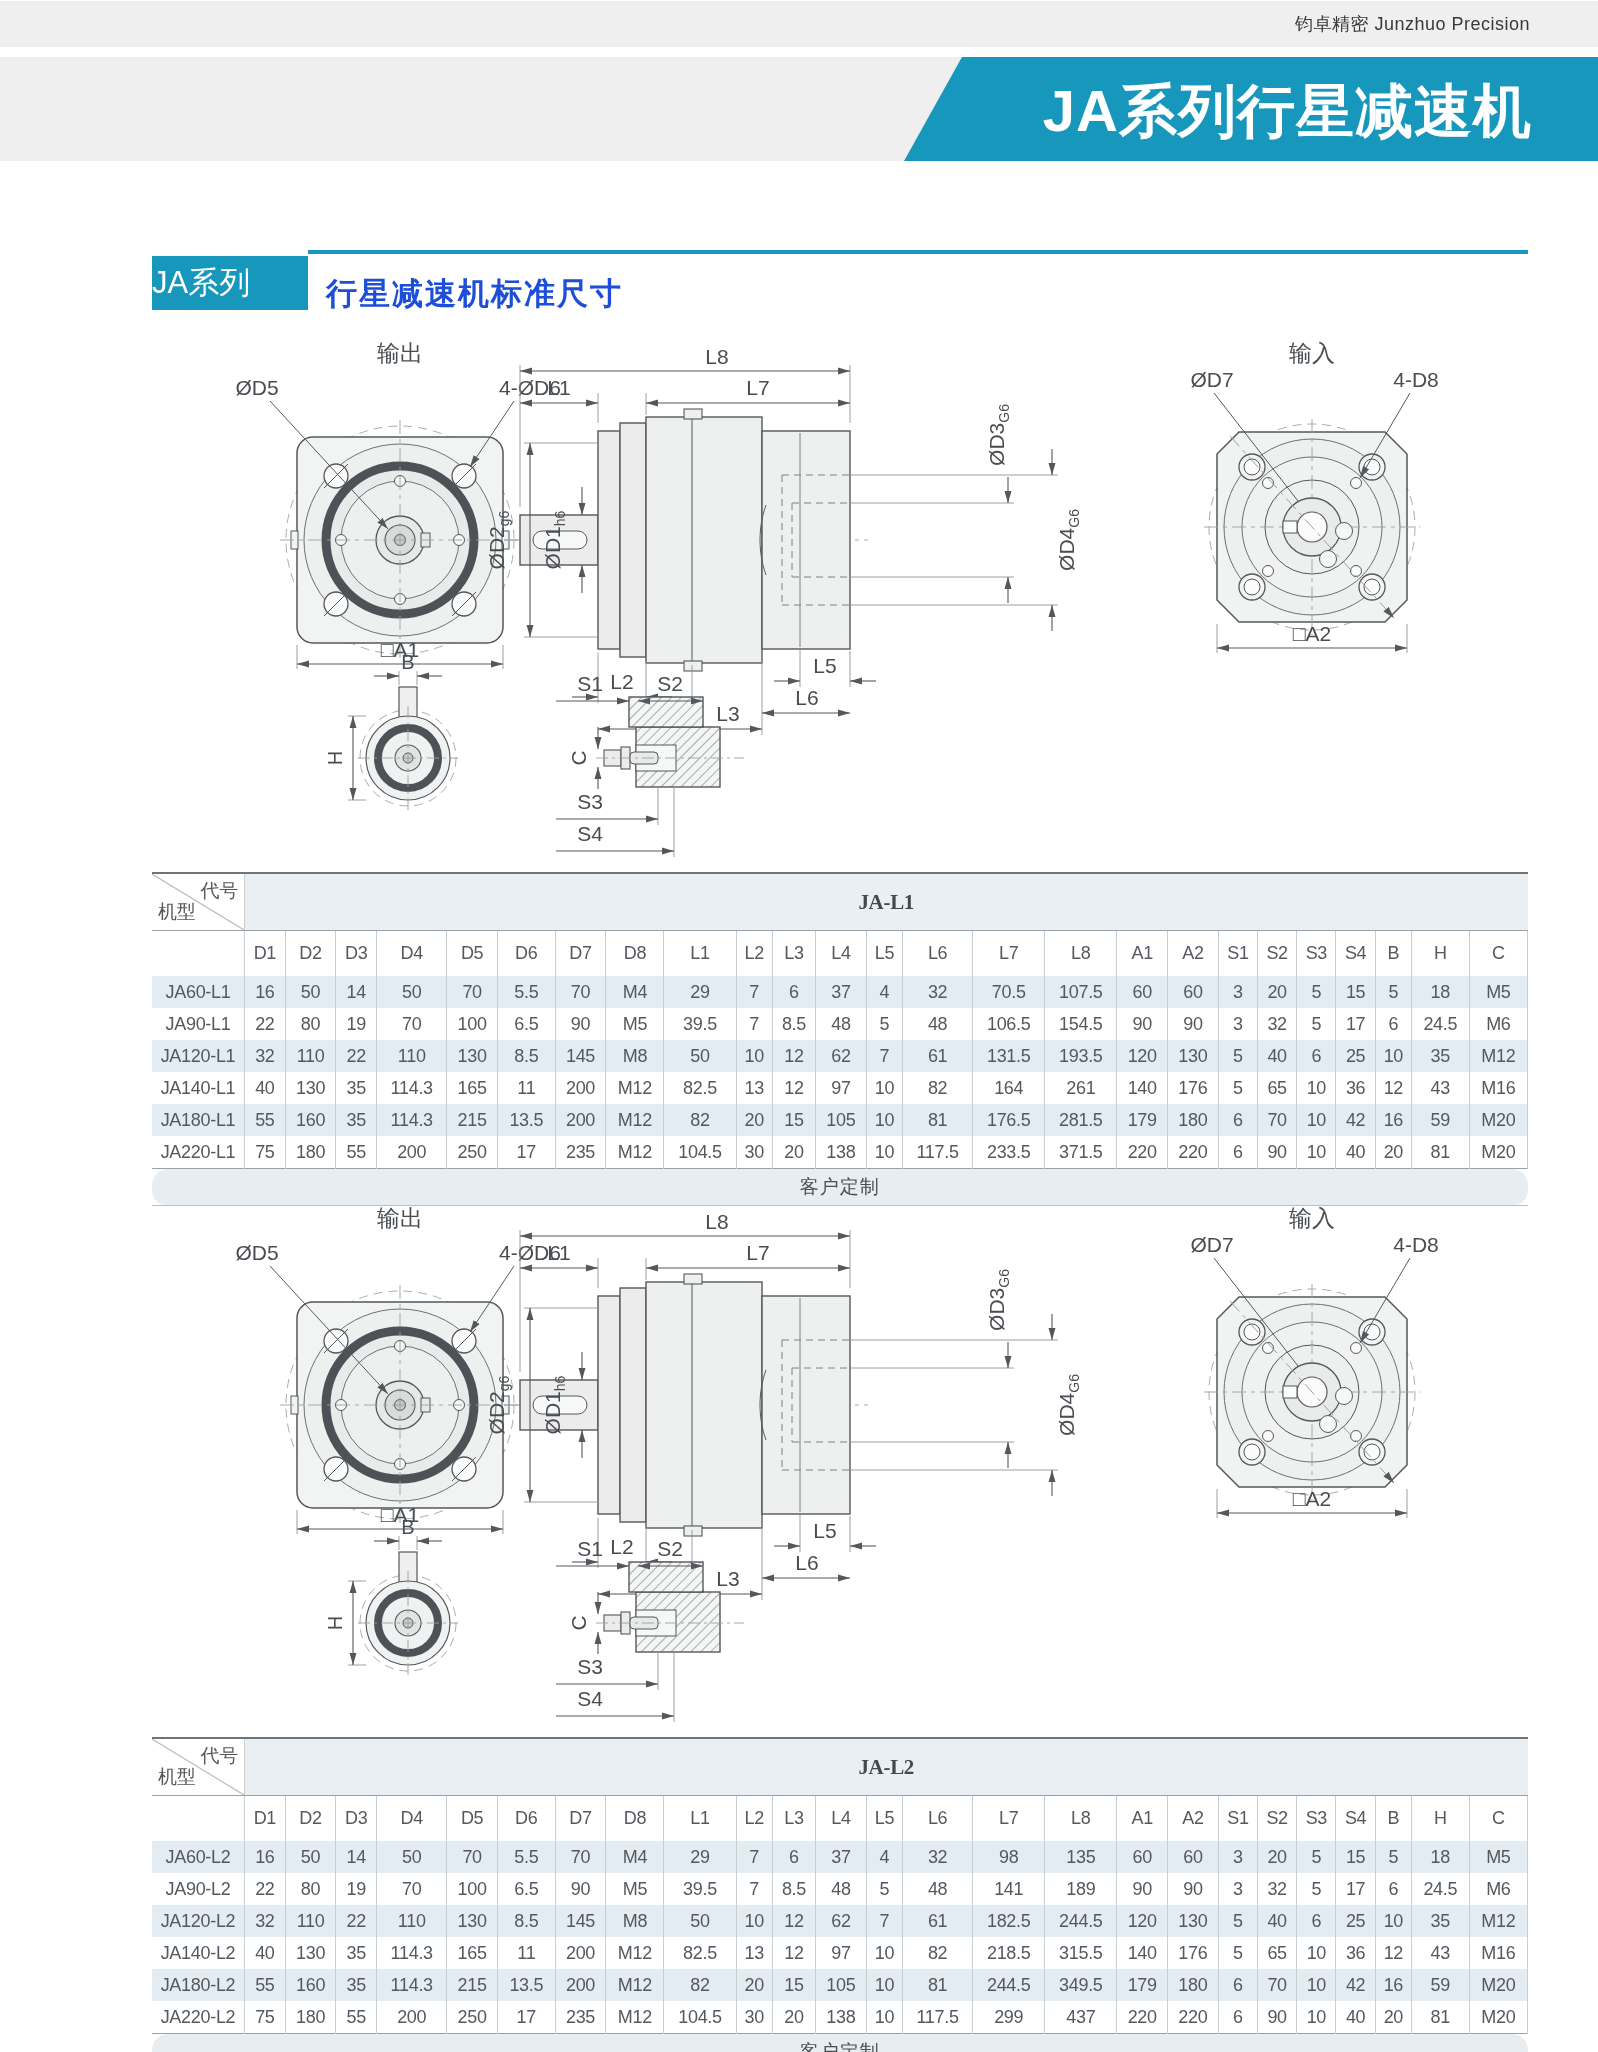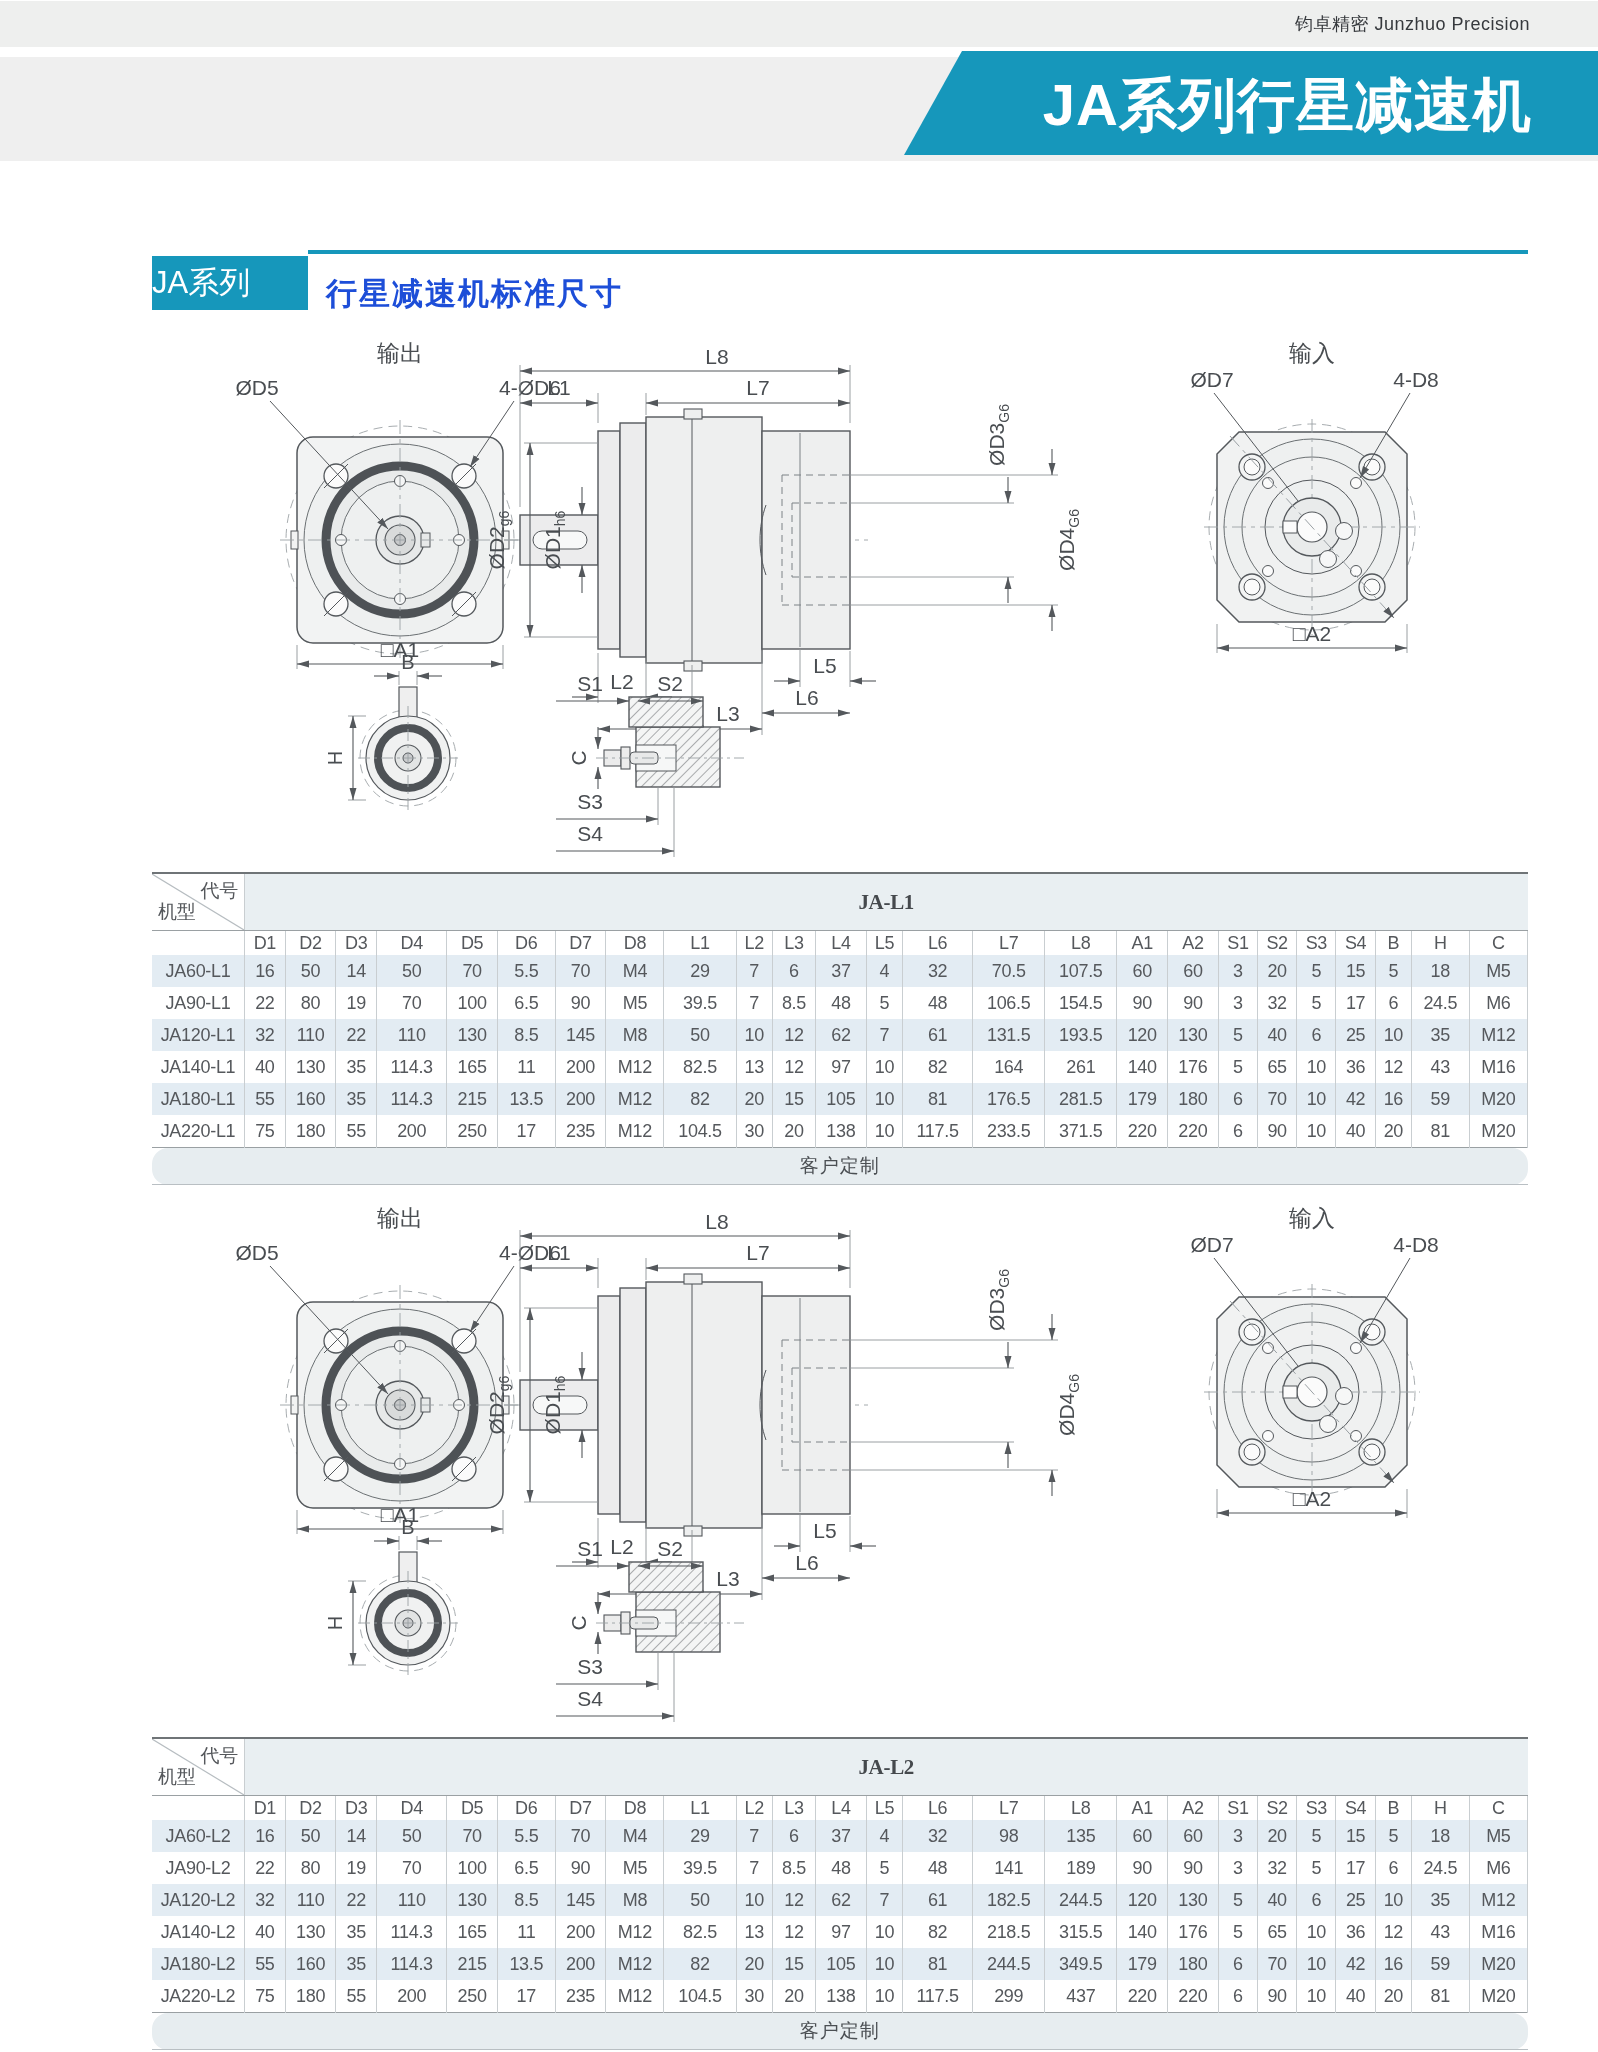--- a/index.html
+++ b/index.html
@@ -4,21 +4,21 @@
 <style>
   html,body{margin:0;padding:0;background:#ffffff;}
   .page{position:relative;width:1598px;height:2052px;overflow:hidden;background:#ffffff;
         font-family:"Liberation Sans","DejaVu Sans",sans-serif;color:#474b4f;}
   
   .topbar{position:absolute;top:1px;left:0;width:1598px;height:46px;background:#eeefee;}
   .brand{position:absolute;top:0;right:68px;height:46px;line-height:46px;font-size:18px;
          color:#36393d;letter-spacing:.5px;}
   
   .band{position:absolute;top:57px;left:0;width:1598px;height:104px;background:#efefef;}
-  .banner{position:absolute;top:51px;right:0;width:694px;height:104px;background:#1697bb;
+  .banner{position:absolute;top:57px;right:0;width:694px;height:104px;background:#1697bb;
           clip-path:polygon(58px 0,100% 0,100% 100%,0 100%);}
   .banner-title{position:absolute;top:0;right:66px;height:104px;line-height:108px;
           font-size:58px;font-weight:bold;color:#ffffff;letter-spacing:1px;}
   
   .section-topline{position:absolute;top:250px;left:308px;width:1220px;height:4px;background:#1697bb;}
   .series-tag{position:absolute;top:256px;left:152px;width:156px;height:54px;background:#1697bb;
           color:#fff;font-size:31px;font-weight:normal;line-height:54px;}
   .section-title{position:absolute;top:266px;left:326px;height:54px;line-height:56px;
           color:#1d4ed8;font-size:31px;font-weight:bold;letter-spacing:2px;}
   
@@ -35,21 +35,21 @@
           font-size:18px;color:#55585c;}
   table.dim-table td{text-align:center;padding:0 2px;letter-spacing:-0.3px;white-space:nowrap;}
   tr.band-row td{height:56px;border-top:2px solid #6f7477;border-bottom:1px solid #9aa0a3;font-family:Liberation Serif, serif;}
   td.corner{position:relative;width:88px;min-width:88px;background:#fff;
           border-right:1px solid #c9ced1;padding:0;}
   td.corner svg.diag{position:absolute;top:0;left:0;width:100%;height:100%;}
   td.corner svg.diag line{stroke:#b7bdc1;stroke-width:1.2;}
   .c-top{position:absolute;top:4px;right:6px;font-size:19px;}
   .c-bot{position:absolute;bottom:5px;left:6px;font-size:19px;}
   td.group{background:#e9eff2;font-weight:bold;font-size:21px;color:#45494d;letter-spacing:.5px;}
-  tr.head-row td{height:24px;background:#ffffff;border-left:1px solid #c9ced1;font-size:18px;margin-top:36px;}
+  tr.head-row td{height:45px;background:#ffffff;border-left:1px solid #c9ced1;font-size:18px;margin-top:36px;}
   tr.head-row td:first-child{border-left:none;}
   tr.head-row td:last-child{border-right:1px solid #c9ced1;}
   tr.data-row td{height:32px;border-left:1px solid #c9ced1;}
   tr.data-row td:first-child{border-left:none;}
   tr.data-row td:last-child{border-right:1px solid #c9ced1;}
   tr.data-row.odd td{background:#e3ecf3;}
   tr.data-row.even td{background:#ffffff;}
   tr.foot-row td{height:36px;background:#e7edf0;border-top:1px solid #9aa0a3;
           border-bottom:1px solid #b9bfc3;font-size:19px;color:#4b4f53;letter-spacing:1px;border-radius:16px;}
 </style>

